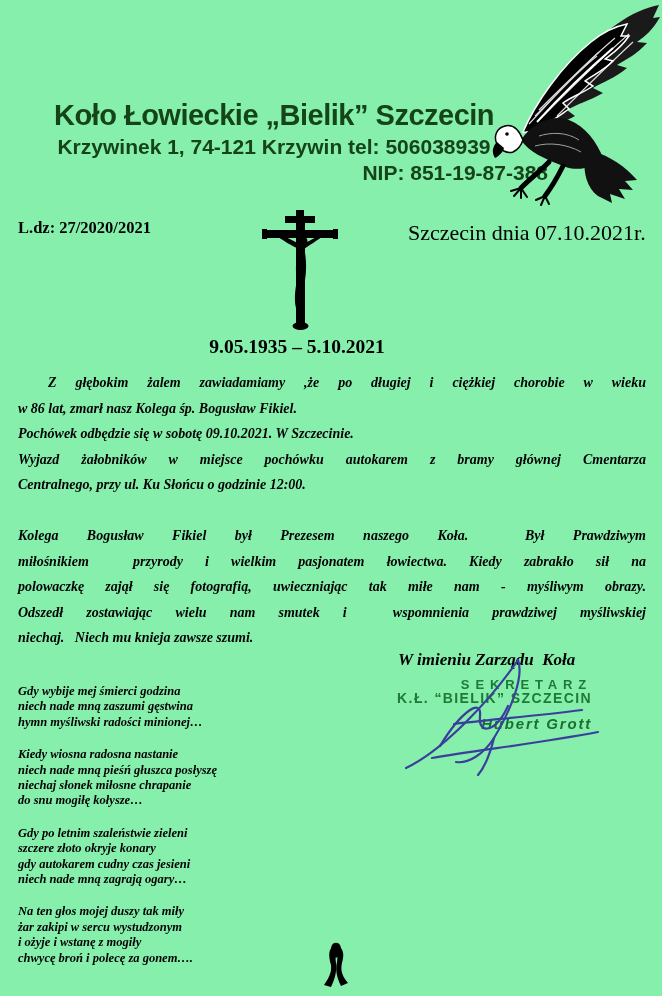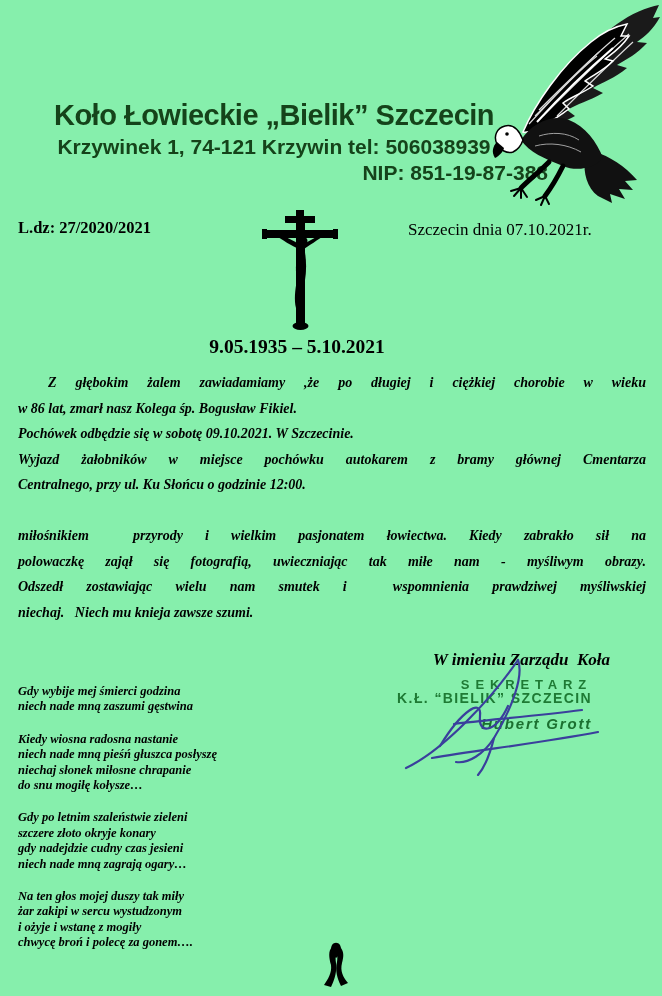--- a/index.html
+++ b/index.html
@@ -8,37 +8,37 @@
 
   
   .club-header{position:absolute;top:98px;left:0;width:548px;text-align:center;
                color:#15431a;font-family:"Liberation Sans", sans-serif;font-weight:800;}
   .club-title{font-size:29px;line-height:34px;letter-spacing:-0.5px;}
   .club-addr{font-size:21px;line-height:26px;margin-top:2px;}
   .club-nip{font-size:21px;line-height:26px;text-align:right;}
 
   
   .ref-number{position:absolute;left:18px;top:218px;font-size:16.5px;font-weight:bold;}
-  .place-date{position:absolute;left:408px;top:220px;font-size:17px;}
+  .place-date{position:absolute;left:408px;top:220px;font-size:22px;}
 
   
   .life-dates{position:absolute;left:0;top:336px;width:594px;text-align:center;
               font-size:19.5px;font-weight:bold;}
 
   
   .para{position:absolute;left:18px;width:628px;font-size:14px;font-weight:bold;
         font-style:italic;line-height:25.6px;}
   .announcement{top:370px;}
   .tribute{top:523px;}
   .line{white-space:pre-wrap;}
   .full{text-align:justify;text-align-last:justify;}
   .indent{text-indent:30px;}
 
   
-  .on-behalf{position:absolute;left:398px;top:650px;width:212px;text-align:right;
+  .on-behalf{position:absolute;left:398px;top:650px;width:212px;text-align:left;
              font-size:17px;font-weight:bold;font-style:italic;white-space:pre-wrap;}
   .stamp{position:absolute;left:372px;top:678px;width:220px;text-align:right;
          color:#1e7a34;font-family:Liberation Sans, sans-serif;}
   .stamp-role{font-size:13px;font-weight:bold;letter-spacing:0.45em;line-height:14px;}
   .stamp-org{font-size:14px;font-weight:bold;letter-spacing:0.1em;line-height:13px;}
   .stamp-name{font-size:15px;font-weight:bold;font-style:italic;letter-spacing:0.12em;
               margin-top:10px;color:#1b7030;}
   .signature-ink{position:absolute;left:396px;top:654px;z-index:3;}
 
   
@@ -130,20 +130,21 @@
 
   <div class="para announcement">
     <div class="line full indent">Z głębokim żalem zawiadamiamy ,że po długiej i ciężkiej chorobie w wieku</div>
     <div class="line">w 86 lat, zmarł nasz Kolega śp. Bogusław Fikiel.</div>
     <div class="line">Pochówek odbędzie się w sobotę 09.10.2021. W Szczecinie.</div>
     <div class="line full">Wyjazd żałobników w miejsce pochówku autokarem z bramy głównej Cmentarza</div>
     <div class="line">Centralnego, przy ul. Ku Słońcu o godzinie 12:00.</div>
   </div>
 
   <div class="para tribute">
+    <div class="line full">Kolega Bogusław Fikiel był Prezesem naszego Koła.  Był Prawdziwym</div>
     <div class="line full">miłośnikiem  przyrody i wielkim pasjonatem łowiectwa. Kiedy zabrakło sił na</div>
     <div class="line full">polowaczkę zajął się fotografią, uwieczniając tak miłe nam - myśliwym obrazy.</div>
     <div class="line full">Odszedł zostawiając wielu nam smutek i  wspomnienia prawdziwej myśliwskiej</div>
     <div class="line">niechaj.   Niech mu knieja zawsze szumi.</div>
   </div>
 
   <div class="on-behalf">W imieniu Zarządu  Koła</div>
 
   <div class="stamp">
     <div class="stamp-role">SEKRETARZ</div>
@@ -159,31 +160,32 @@
       <path d="M36,104 C84,96 150,88 202,78"></path>
       <path d="M58,70 C90,66 140,62 186,56"></path>
       <path d="M98,84 C94,100 88,114 82,121"></path>
     </svg>
   </div>
 
   <div class="poem">
     <div class="stanza">
       <div class="line">Gdy wybije mej śmierci godzina</div>
       <div class="line">niech nade mną zaszumi gęstwina</div>
+      <div class="line">hymn myśliwski radości minionej…</div>
     </div>
     <div class="stanza">
       <div class="line">Kiedy wiosna radosna nastanie</div>
       <div class="line">niech nade mną pieśń głuszca posłyszę</div>
       <div class="line">niechaj słonek miłosne chrapanie</div>
       <div class="line">do snu mogiłę kołysze…</div>
     </div>
     <div class="stanza">
       <div class="line">Gdy po letnim szaleństwie zieleni</div>
       <div class="line">szczere złoto okryje konary</div>
-      <div class="line">gdy nadejdzie cudny czas jesieni</div>
+      <div class="line">gdy autokarem cudny czas jesieni</div>
       <div class="line">niech nade mną zagrają ogary…</div>
     </div>
     <div class="stanza">
       <div class="line">Na ten głos mojej duszy tak miły</div>
       <div class="line">żar zakipi w sercu wystudzonym</div>
       <div class="line">i ożyje i wstanę z mogiły</div>
       <div class="line">chwycę broń i polecę za gonem….</div>
     </div>
   </div>
 

